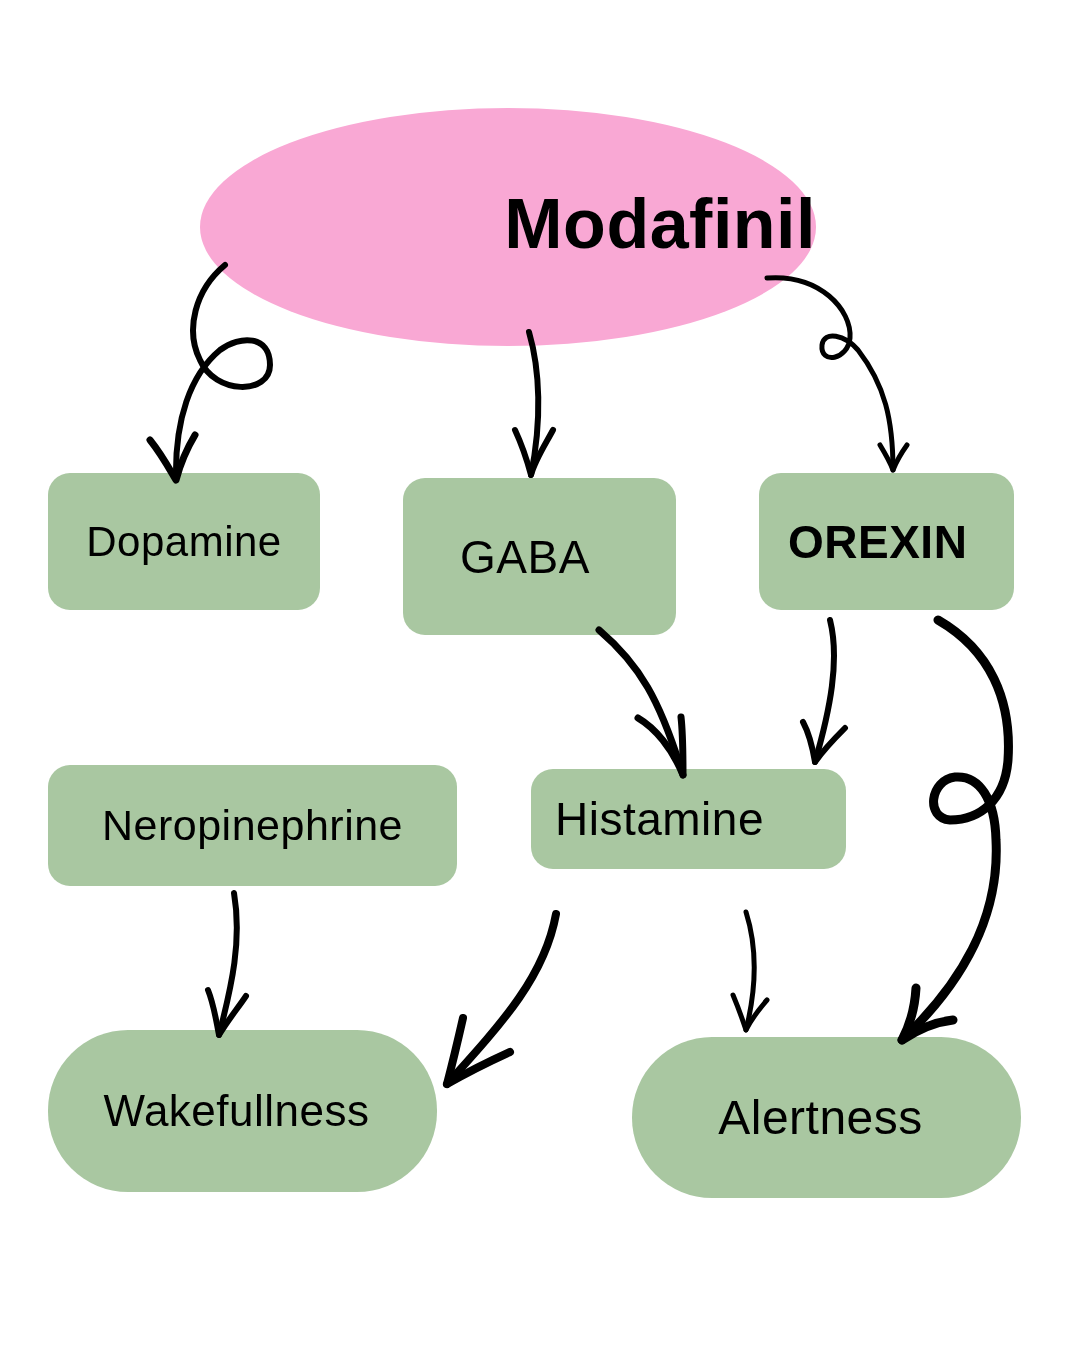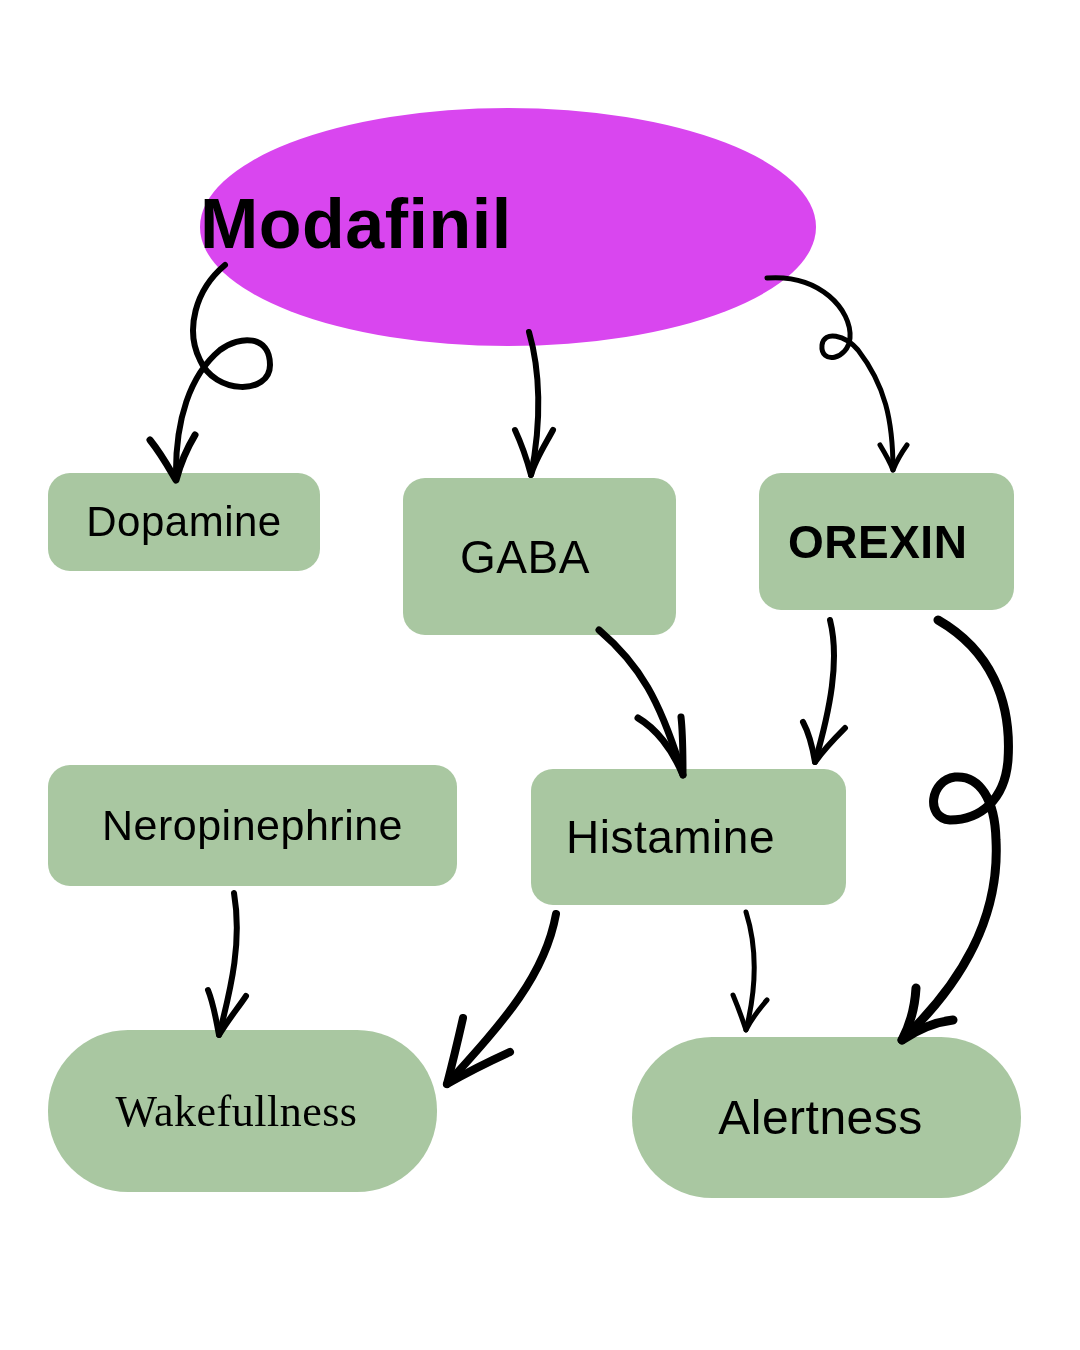--- a/index.html
+++ b/index.html
@@ -4,54 +4,54 @@
   <style>
     html, body { margin: 0; padding: 0; background: #ffffff; }
     body { width: 1080px; height: 1350px; position: relative; overflow: hidden;
            font-family: "Liberation Sans", "DejaVu Sans", sans-serif; color: #000; }
     .node { position: absolute; background: #a9c7a1; display: flex; align-items: center;
             justify-content: center; box-sizing: border-box; color: #000; }
     .rect { border-radius: 22px; }
     .pill { border-radius: 80px; }
     .lbl { font-size: 44px; font-weight: 400; letter-spacing: 0.5px; white-space: nowrap; }
     #root { position: absolute; left: 200px; top: 108px; width: 616px; height: 238px;
-            border-radius: 50%; background: #d946ef; display: flex; align-items: center;
-            justify-content: flex-start; }
+            border-radius: 50%; background: #f9a8d4; display: flex; align-items: center;
+            justify-content: flex-end; }
     #root .lbl { font-size: 70px; font-weight: 700; margin-top: -6px; }
     svg#arrows { position: absolute; left: 0; top: 0; width: 1080px; height: 1350px; pointer-events: none; }
     svg#arrows path { fill: none; stroke: #000; stroke-linecap: round; stroke-linejoin: round; }
   </style>
 </head>
 <body>
 
 <div id="root">
   <span class="lbl">Modafinil</span>
 </div>
 
-<div class="node rect" style="left:48px; top:473px; width:272px; height:98px;">
+<div class="node rect" style="left:48px; top:473px; width:272px; height:137px;">
   <span class="lbl" style="font-size:42px;">Dopamine</span>
 </div>
 
 <div class="node rect" style="left:403px; top:478px; width:273px; height:157px; justify-content:flex-start; padding-left:57px;">
   <span class="lbl" style="font-size:46px;">GABA</span>
 </div>
 
 <div class="node rect" style="left:759px; top:473px; width:255px; height:137px; justify-content:flex-start; padding-left:29px;">
   <span class="lbl" style="font-size:46px;font-weight:bold;">OREXIN</span>
 </div>
 
 <div class="node rect" style="left:48px; top:765px; width:409px; height:121px;">
   <span class="lbl" style="font-size:43px;">Neropinephrine</span>
 </div>
 
-<div class="node rect" style="left:531px; top:769px; width:315px; height:136px; justify-content:flex-start; padding-left:35px;">
+<div class="node rect" style="left:531px; top:769px; width:315px; height:100px; justify-content:flex-start; padding-left:24px;">
   <span class="lbl" style="font-size:46px;">Histamine</span>
 </div>
 
-<div class="node pill" style="left:48px; top:1030px; width:389px; height:162px;font-family:Liberation Serif, serif;">
+<div class="node pill" style="left:48px; top:1030px; width:389px; height:162px;">
   <span class="lbl" style="font-size:44px; margin-left:-12px;">Wakefullness</span>
 </div>
 
 <div class="node pill" style="left:632px; top:1037px; width:389px; height:161px;">
   <span class="lbl" style="font-size:48px; margin-left:-12px;">Alertness</span>
 </div>
 
 <svg id="arrows" viewBox="0 0 1080 1350">
 
   <g>

